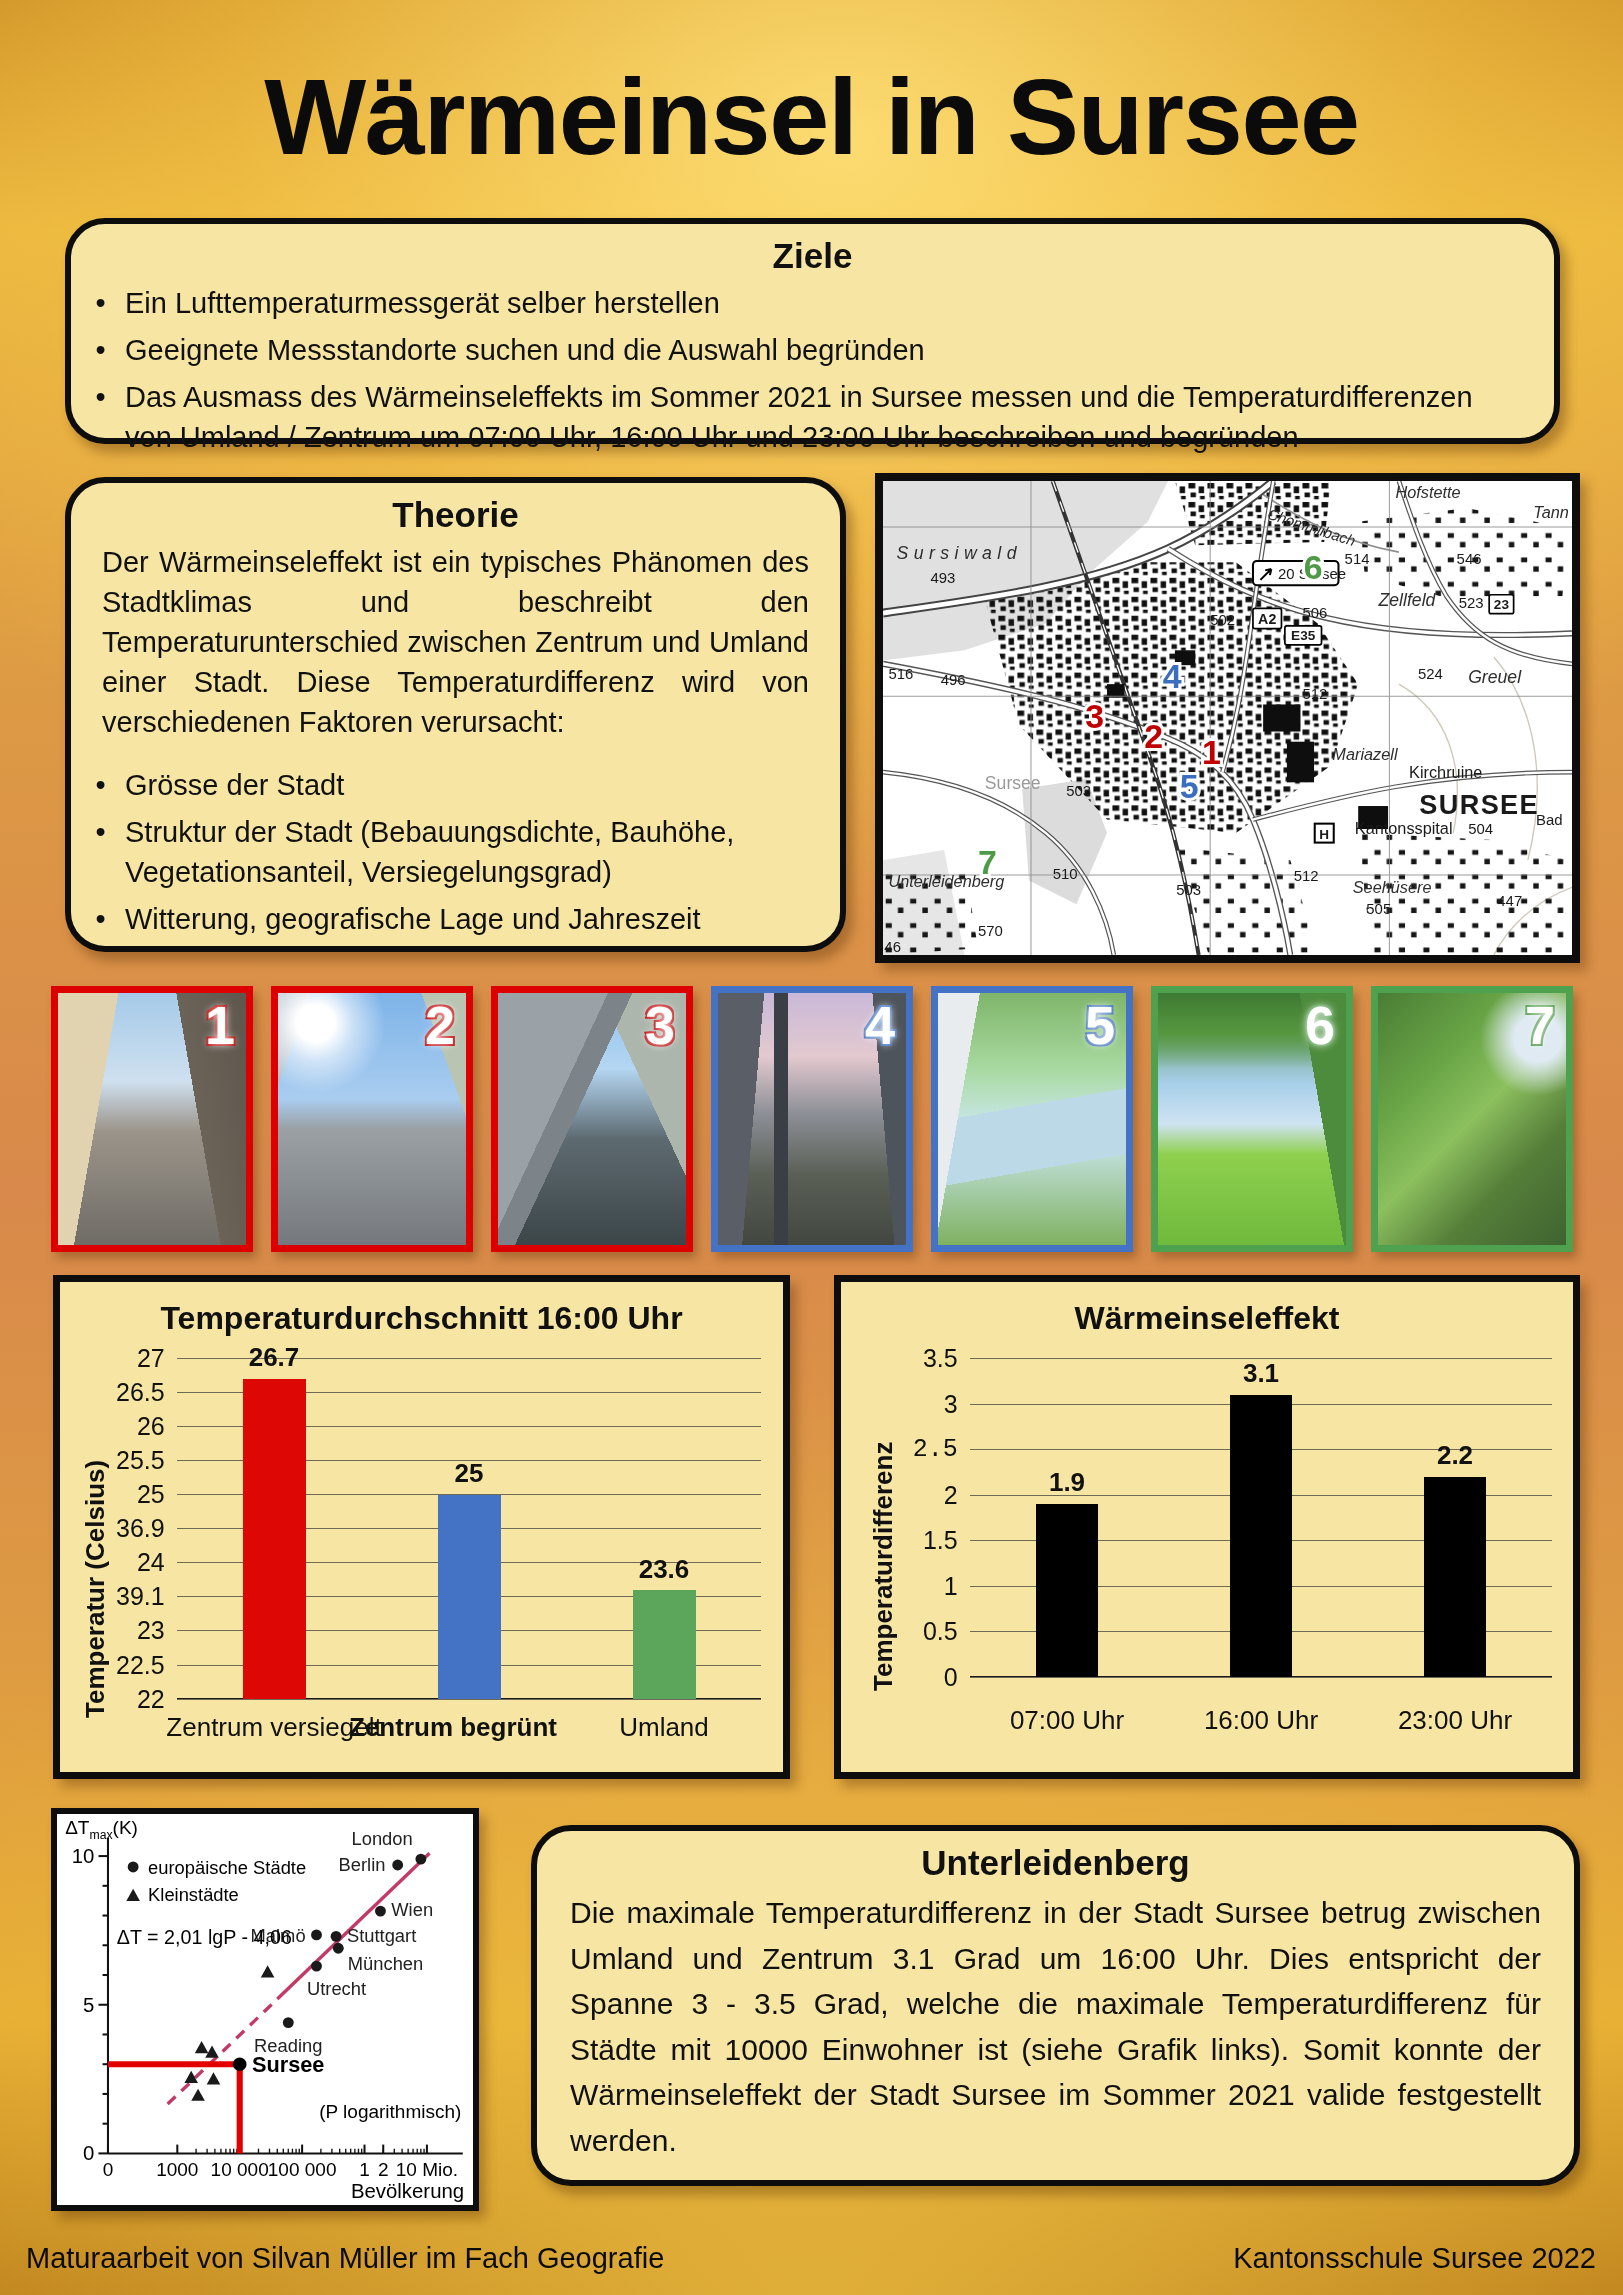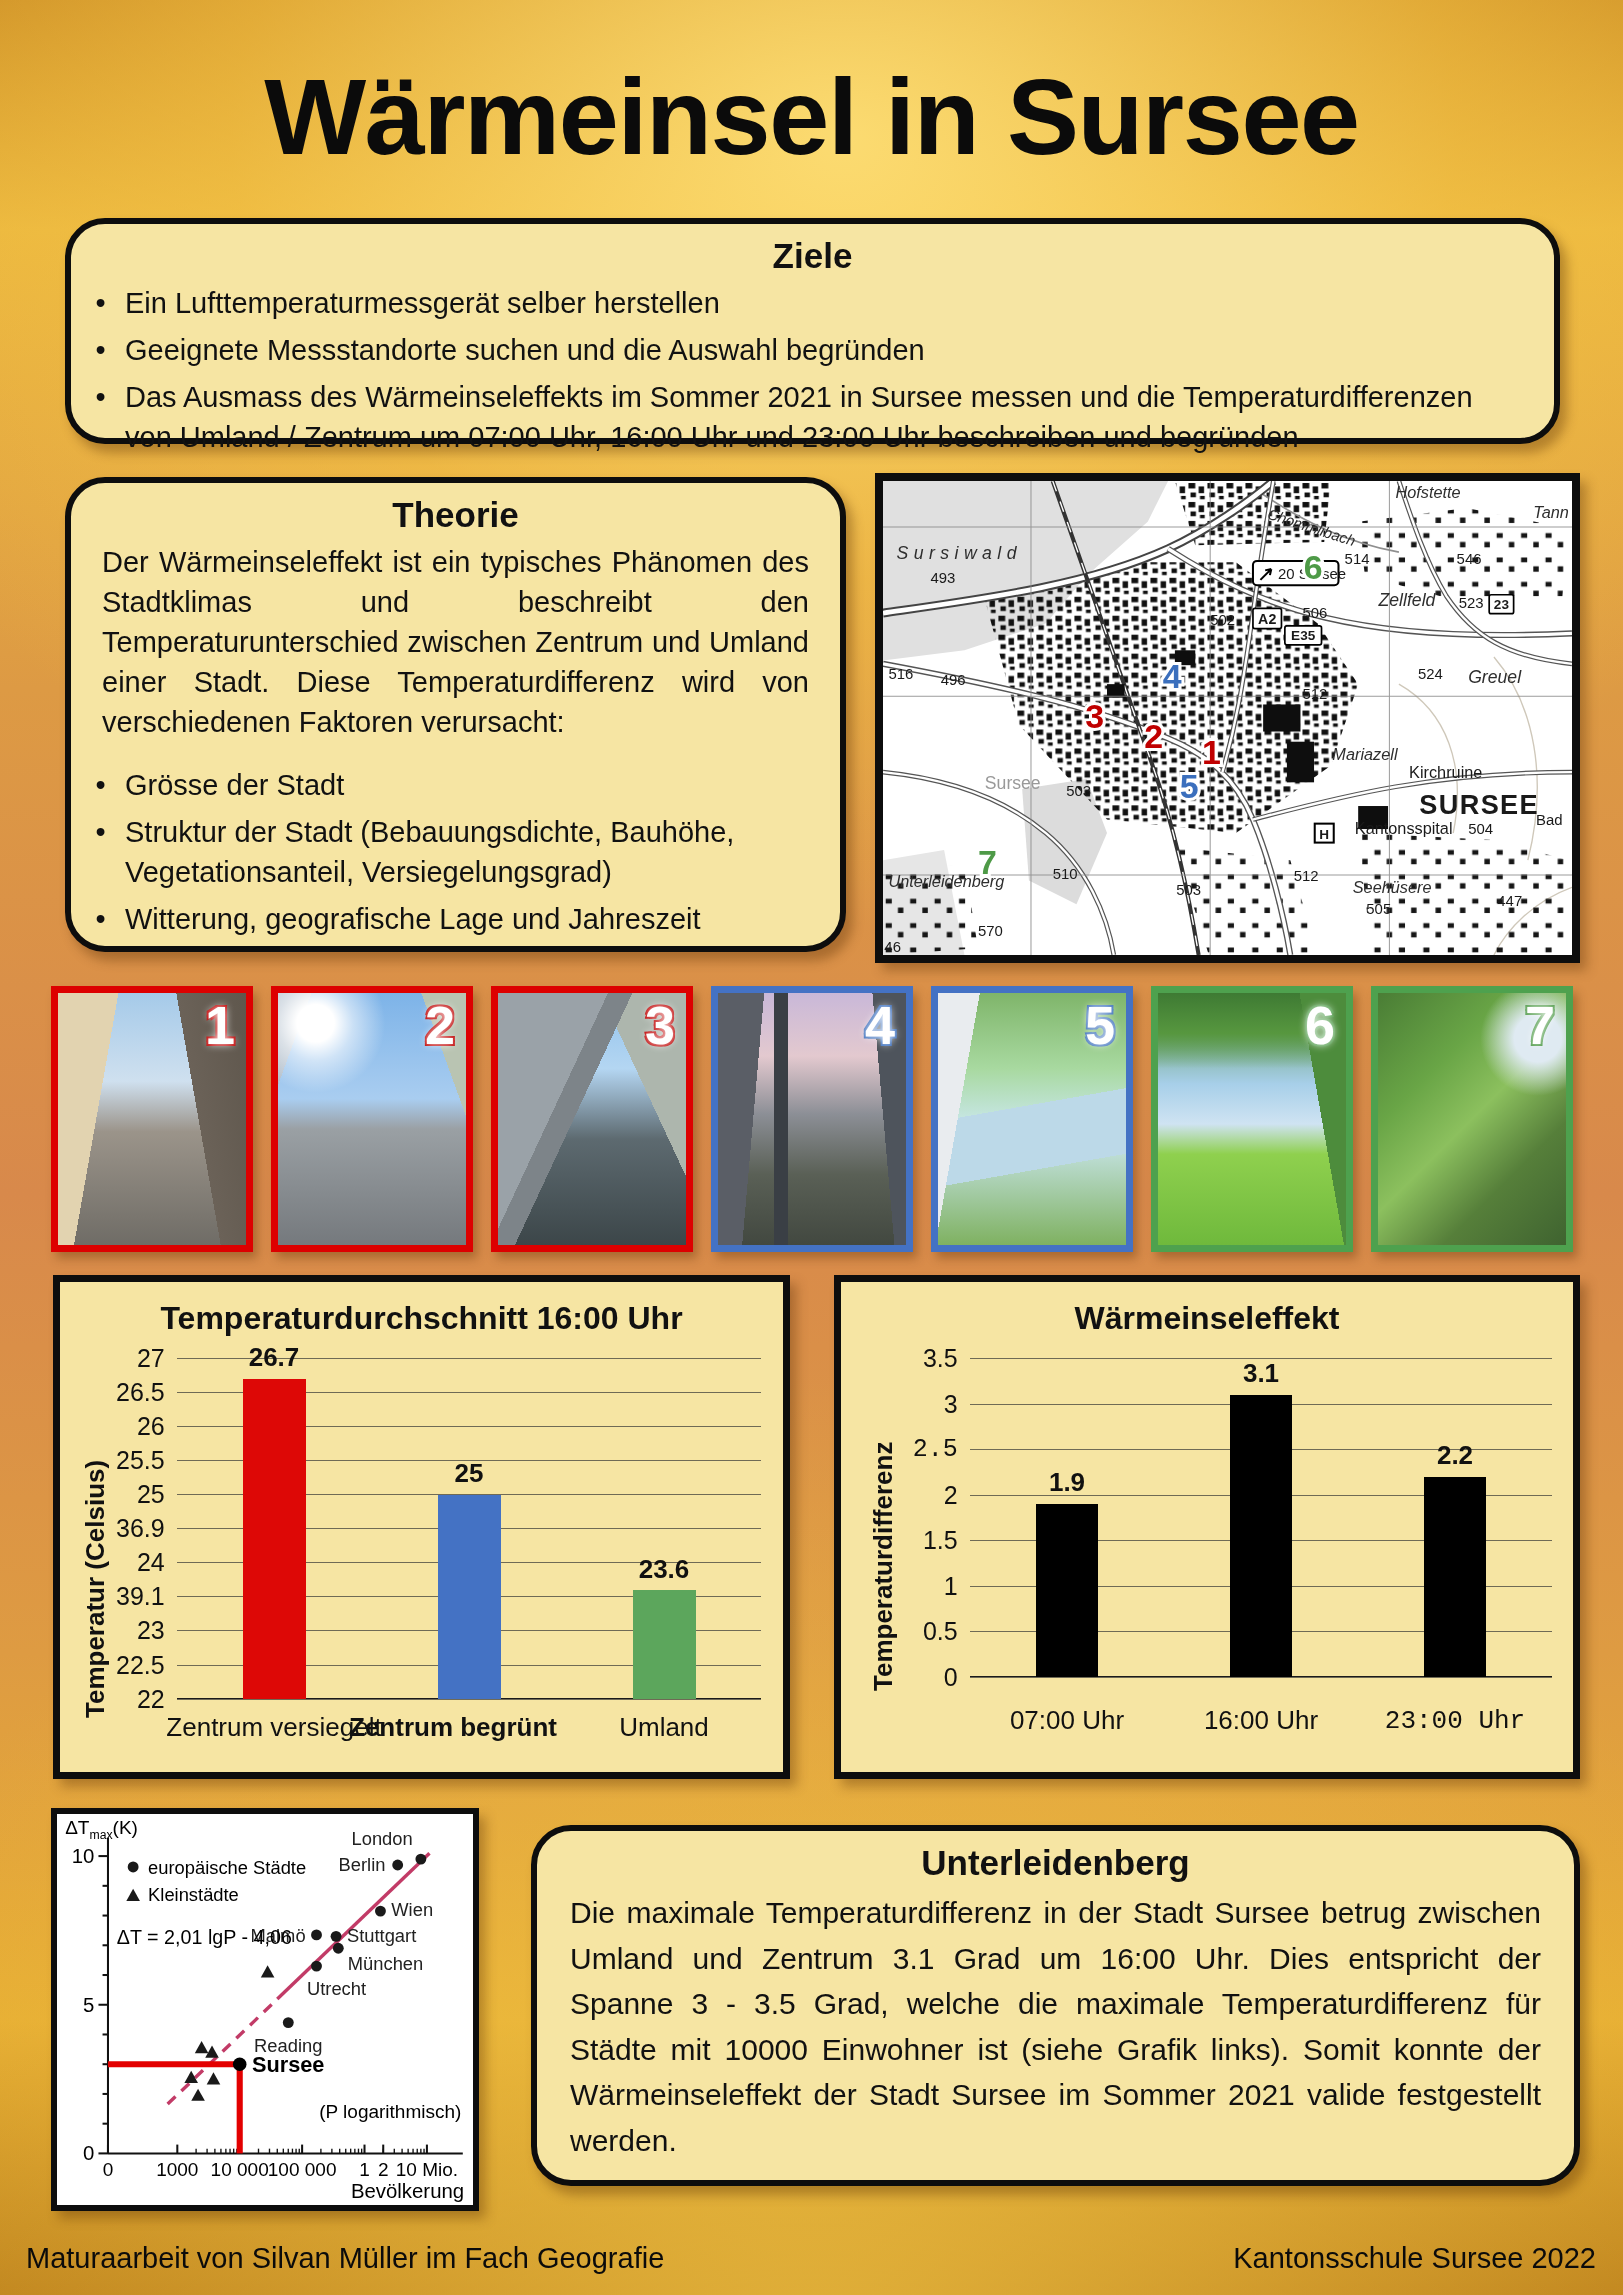--- a/index.html
+++ b/index.html
@@ -304,21 +304,21 @@
         <div class="gridline" style="top: 319px;"></div>
         <div class="ytick" style="top: 319px;">0</div>
         <div class="bar" style="left: 66px; width: 62px; height: 173px; background: rgb(0, 0, 0);"></div>
         <div class="valuelabel" style="left: 97px; bottom: 179px;">1.9</div>
         <div class="catlabel" style="left: 97px;">07:00 Uhr</div>
         <div class="bar" style="left: 260px; width: 62px; height: 282px; background: rgb(0, 0, 0);"></div>
         <div class="valuelabel" style="left: 291px; bottom: 288px;">3.1</div>
         <div class="catlabel" style="left: 291px;">16:00 Uhr</div>
         <div class="bar" style="left: 454px; width: 62px; height: 200px; background: rgb(0, 0, 0);"></div>
         <div class="valuelabel" style="left: 485px; bottom: 206px;">2.2</div>
-        <div class="catlabel" style="left: 485px; font-family: Liberation Mono, monospace;">23:00 Uhr</div>
+        <div class="catlabel" style="left: 485px;">23:00 Uhr</div>
       </div>
   </div>
 
   <div class="scatter-box">
     <svg id="scatter-svg" viewBox="0 0 612 576" preserveAspectRatio="none">
         <line x1="75" y1="35" x2="75" y2="500" stroke="#111" stroke-width="3"></line>
         <line x1="75" y1="500" x2="597" y2="500" stroke="#111" stroke-width="3"></line>
         <line x1="61" y1="500" x2="75" y2="500" stroke="#111" stroke-width="3"></line>
         <line x1="67" y1="456.2" x2="75" y2="456.2" stroke="#111" stroke-width="3"></line>
         <line x1="67" y1="412.4" x2="75" y2="412.4" stroke="#111" stroke-width="3"></line>

